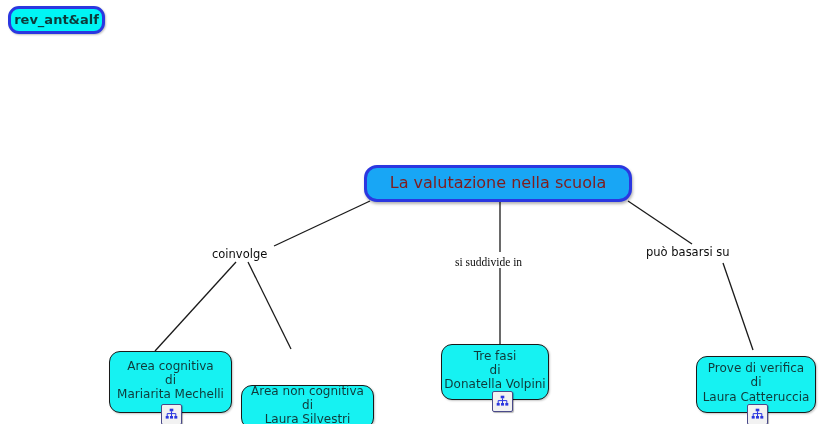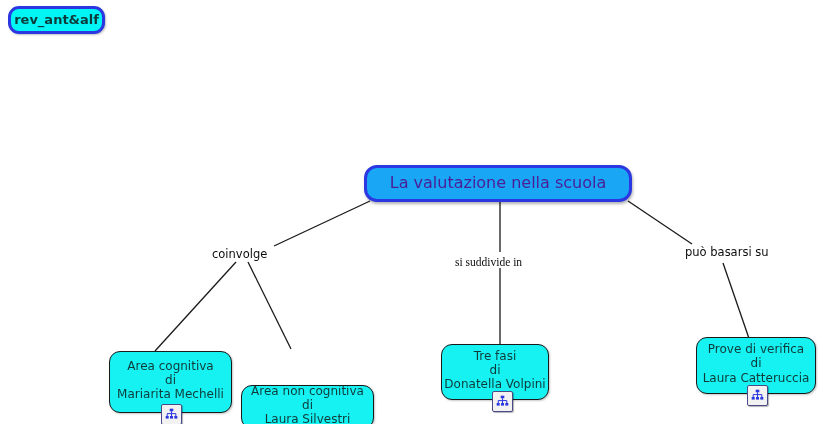--- a/index.html
+++ b/index.html
@@ -47,21 +47,21 @@
     color: #0d3b3b;
     box-shadow: 1px 1px 2px rgba(0,0,0,0.25);
   }
 
   
   .node-central {
     background: #18a6f5;
     border: 3px solid #2b37e0;
     border-radius: 13px;
     font-size: 16px;
-    color: #4c1d95;
+    color: #7f1d1d;
     box-shadow: 1px 2px 3px rgba(0,0,0,0.30);
   }
 
   
   .node-leaf {
     background: #16f2f2;
     border: 1.3px solid #1a1a1a;
     border-radius: 11px;
     font-size: 12px;
     color: #103a3a;
@@ -128,21 +128,21 @@
   <div class="node node-central" style="left:364px; top:165px; width:268px; height:37px;">
     <span class="node-text">La valutazione nella scuola</span>
   </div>
 
   <div class="edge-label" style="left:212px; top:247px;text-align:right;">
     <span>coinvolge</span>
   </div>
   <div class="edge-label" style="left:455px; top:256px;font-family:Liberation Serif, serif;">
     <span>si suddivide in</span>
   </div>
-  <div class="edge-label" style="left:685px; top:245px;">
+  <div class="edge-label" style="left:646px; top:245px;">
     <span>può basarsi su</span>
   </div>
 
   <div class="node node-leaf" style="left:61px; top:351px; width:123px; height:62px;margin-left:48px;">
     <span class="node-text">Area cognitiva
 di
 Mariarita Mechelli</span>
     <span class="res-badge" style="left:51px; top:52px;">
       <svg width="13" height="13" viewBox="0 0 13 13" aria-hidden="true">
         <rect x="4.7" y="0.7" width="3.6" height="2.6" fill="#2b37e0"></rect>
@@ -189,21 +189,21 @@
         <line x1="2.2" y1="5.6" x2="2.2" y2="8.0" stroke="#2b37e0" stroke-width="1"></line>
         <line x1="6.5" y1="5.6" x2="6.5" y2="8.0" stroke="#2b37e0" stroke-width="1"></line>
         <line x1="10.8" y1="5.6" x2="10.8" y2="8.0" stroke="#2b37e0" stroke-width="1"></line>
         <rect x="0.7" y="8.0" width="3.0" height="2.6" fill="#2b37e0"></rect>
         <rect x="5.0" y="8.0" width="3.0" height="2.6" fill="#2b37e0"></rect>
         <rect x="9.3" y="8.0" width="3.0" height="2.6" fill="#2b37e0"></rect>
       </svg>
     </span>
   </div>
 
-  <div class="node node-leaf" style="left:696px; top:337px; width:120px; height:57px;">
+  <div class="node node-leaf" style="left:696px; top:356px; width:120px; height:57px;">
     <span class="node-text">Prove di verifica
 di
 Laura Catteruccia</span>
     <span class="res-badge" style="left:50px; top:47px;">
       <svg width="13" height="13" viewBox="0 0 13 13" aria-hidden="true">
         <rect x="4.7" y="0.7" width="3.6" height="2.6" fill="#2b37e0"></rect>
         <line x1="6.5" y1="3.3" x2="6.5" y2="5.6" stroke="#2b37e0" stroke-width="1"></line>
         <line x1="2.2" y1="5.6" x2="10.8" y2="5.6" stroke="#2b37e0" stroke-width="1"></line>
         <line x1="2.2" y1="5.6" x2="2.2" y2="8.0" stroke="#2b37e0" stroke-width="1"></line>
         <line x1="6.5" y1="5.6" x2="6.5" y2="8.0" stroke="#2b37e0" stroke-width="1"></line>

